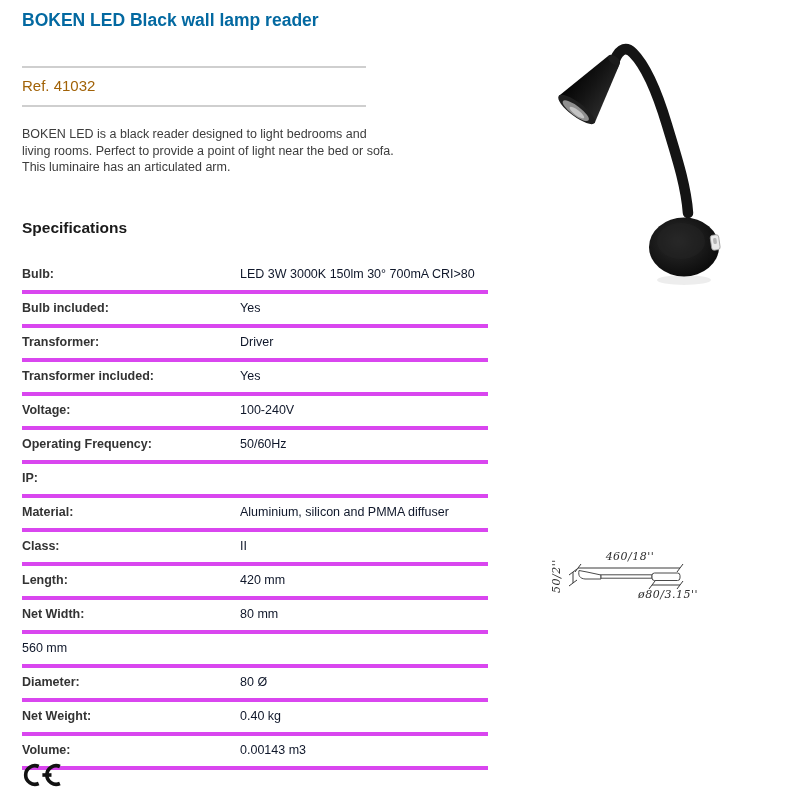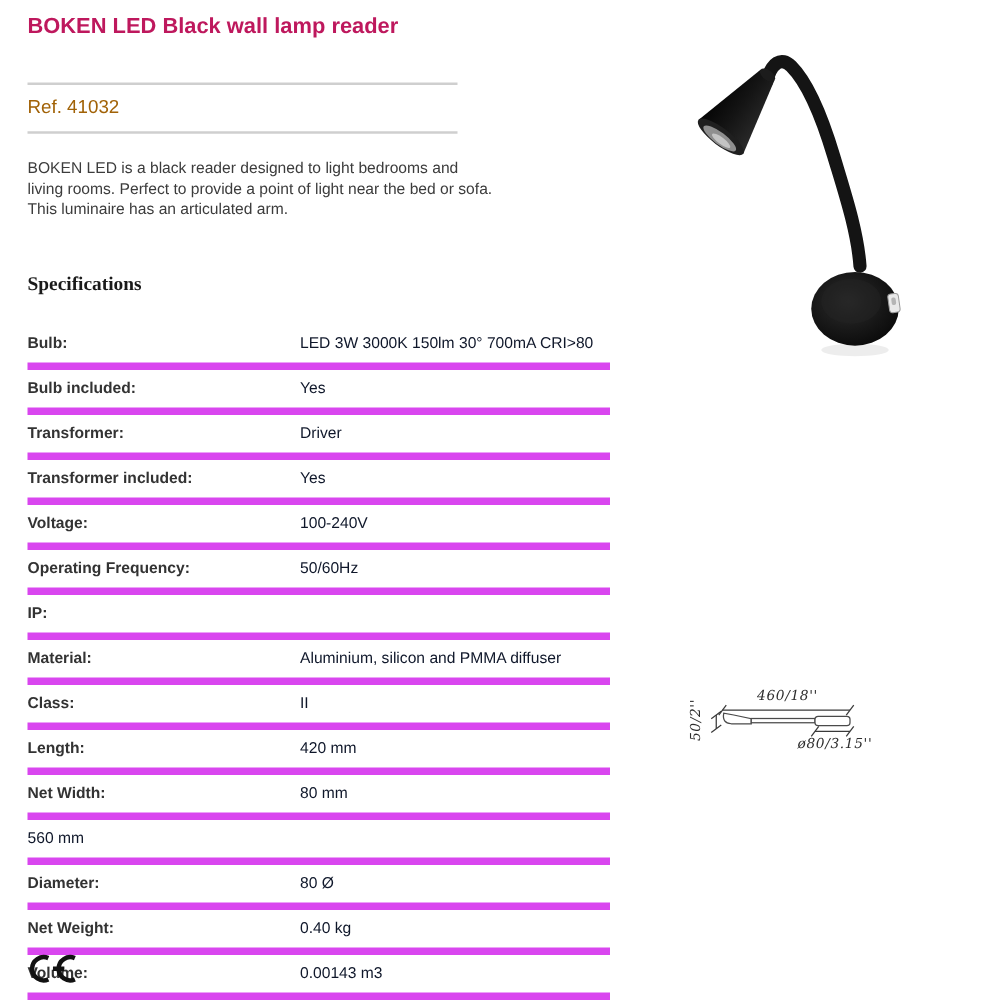--- a/index.html
+++ b/index.html
@@ -3,46 +3,46 @@
 <meta charset="utf-8">
 <style>
   * { margin: 0; padding: 0; box-sizing: border-box; }
   html, body { background: #ffffff; }
   body {
     width: 800px; height: 800px; position: relative; overflow: hidden;
     font-family: "Liberation Sans", sans-serif; color: #3c3c3c;
   }
   .page-title {
     position: absolute; left: 22px; top: 8px; width: 345px;
-    font-size: 17.5px; font-weight: bold; color: #be185d; line-height: 24px;
+    font-size: 17.5px; font-weight: bold; color: #0369a1; line-height: 24px;
   }
   .rule-top {
     position: absolute; left: 22px; width: 344px; height: 0;
     border-top: 2px solid #cfcfcf;
   }
   .rule-1 { top: 66px; }
   .rule-2 { top: 105px; }
   .ref-line {
     position: absolute; left: 22px; top: 77px;
     font-size: 15px; color: #a16207;
   }
   .description {
     position: absolute; left: 22px; top: 126px; width: 372px;
     font-size: 12.5px; line-height: 16.5px; color: #3c3c3c;
   }
   .specs-heading {
     position: absolute; left: 22px; top: 219px;
-    font-size: 15.5px; font-weight: bold; color: #1a1a1a; font-family: Liberation Serif, serif;
+    font-size: 15.5px; font-weight: bold; color: #1a1a1a;
   }
   .spec-table {
     position: absolute; left: 22px; top: 260px; width: 466px;
   }
   .spec-row {
     display: flex; align-items: flex-start;
-    padding: 6px 0 8px 0; border-bottom: 6px solid #d946ef;
+    padding: 6px 0 8px 0; border-bottom: 4px solid #d946ef;
   }
   .spec-label {
     width: 218px; flex: 0 0 218px;
     font-size: 12.5px; font-weight: bold; color: #333; line-height: 16px;
   }
   .spec-value {
     flex: 1 1 auto;
     font-size: 12.5px; color: #0f172a; line-height: 16px;
   }
   .product-photo {

